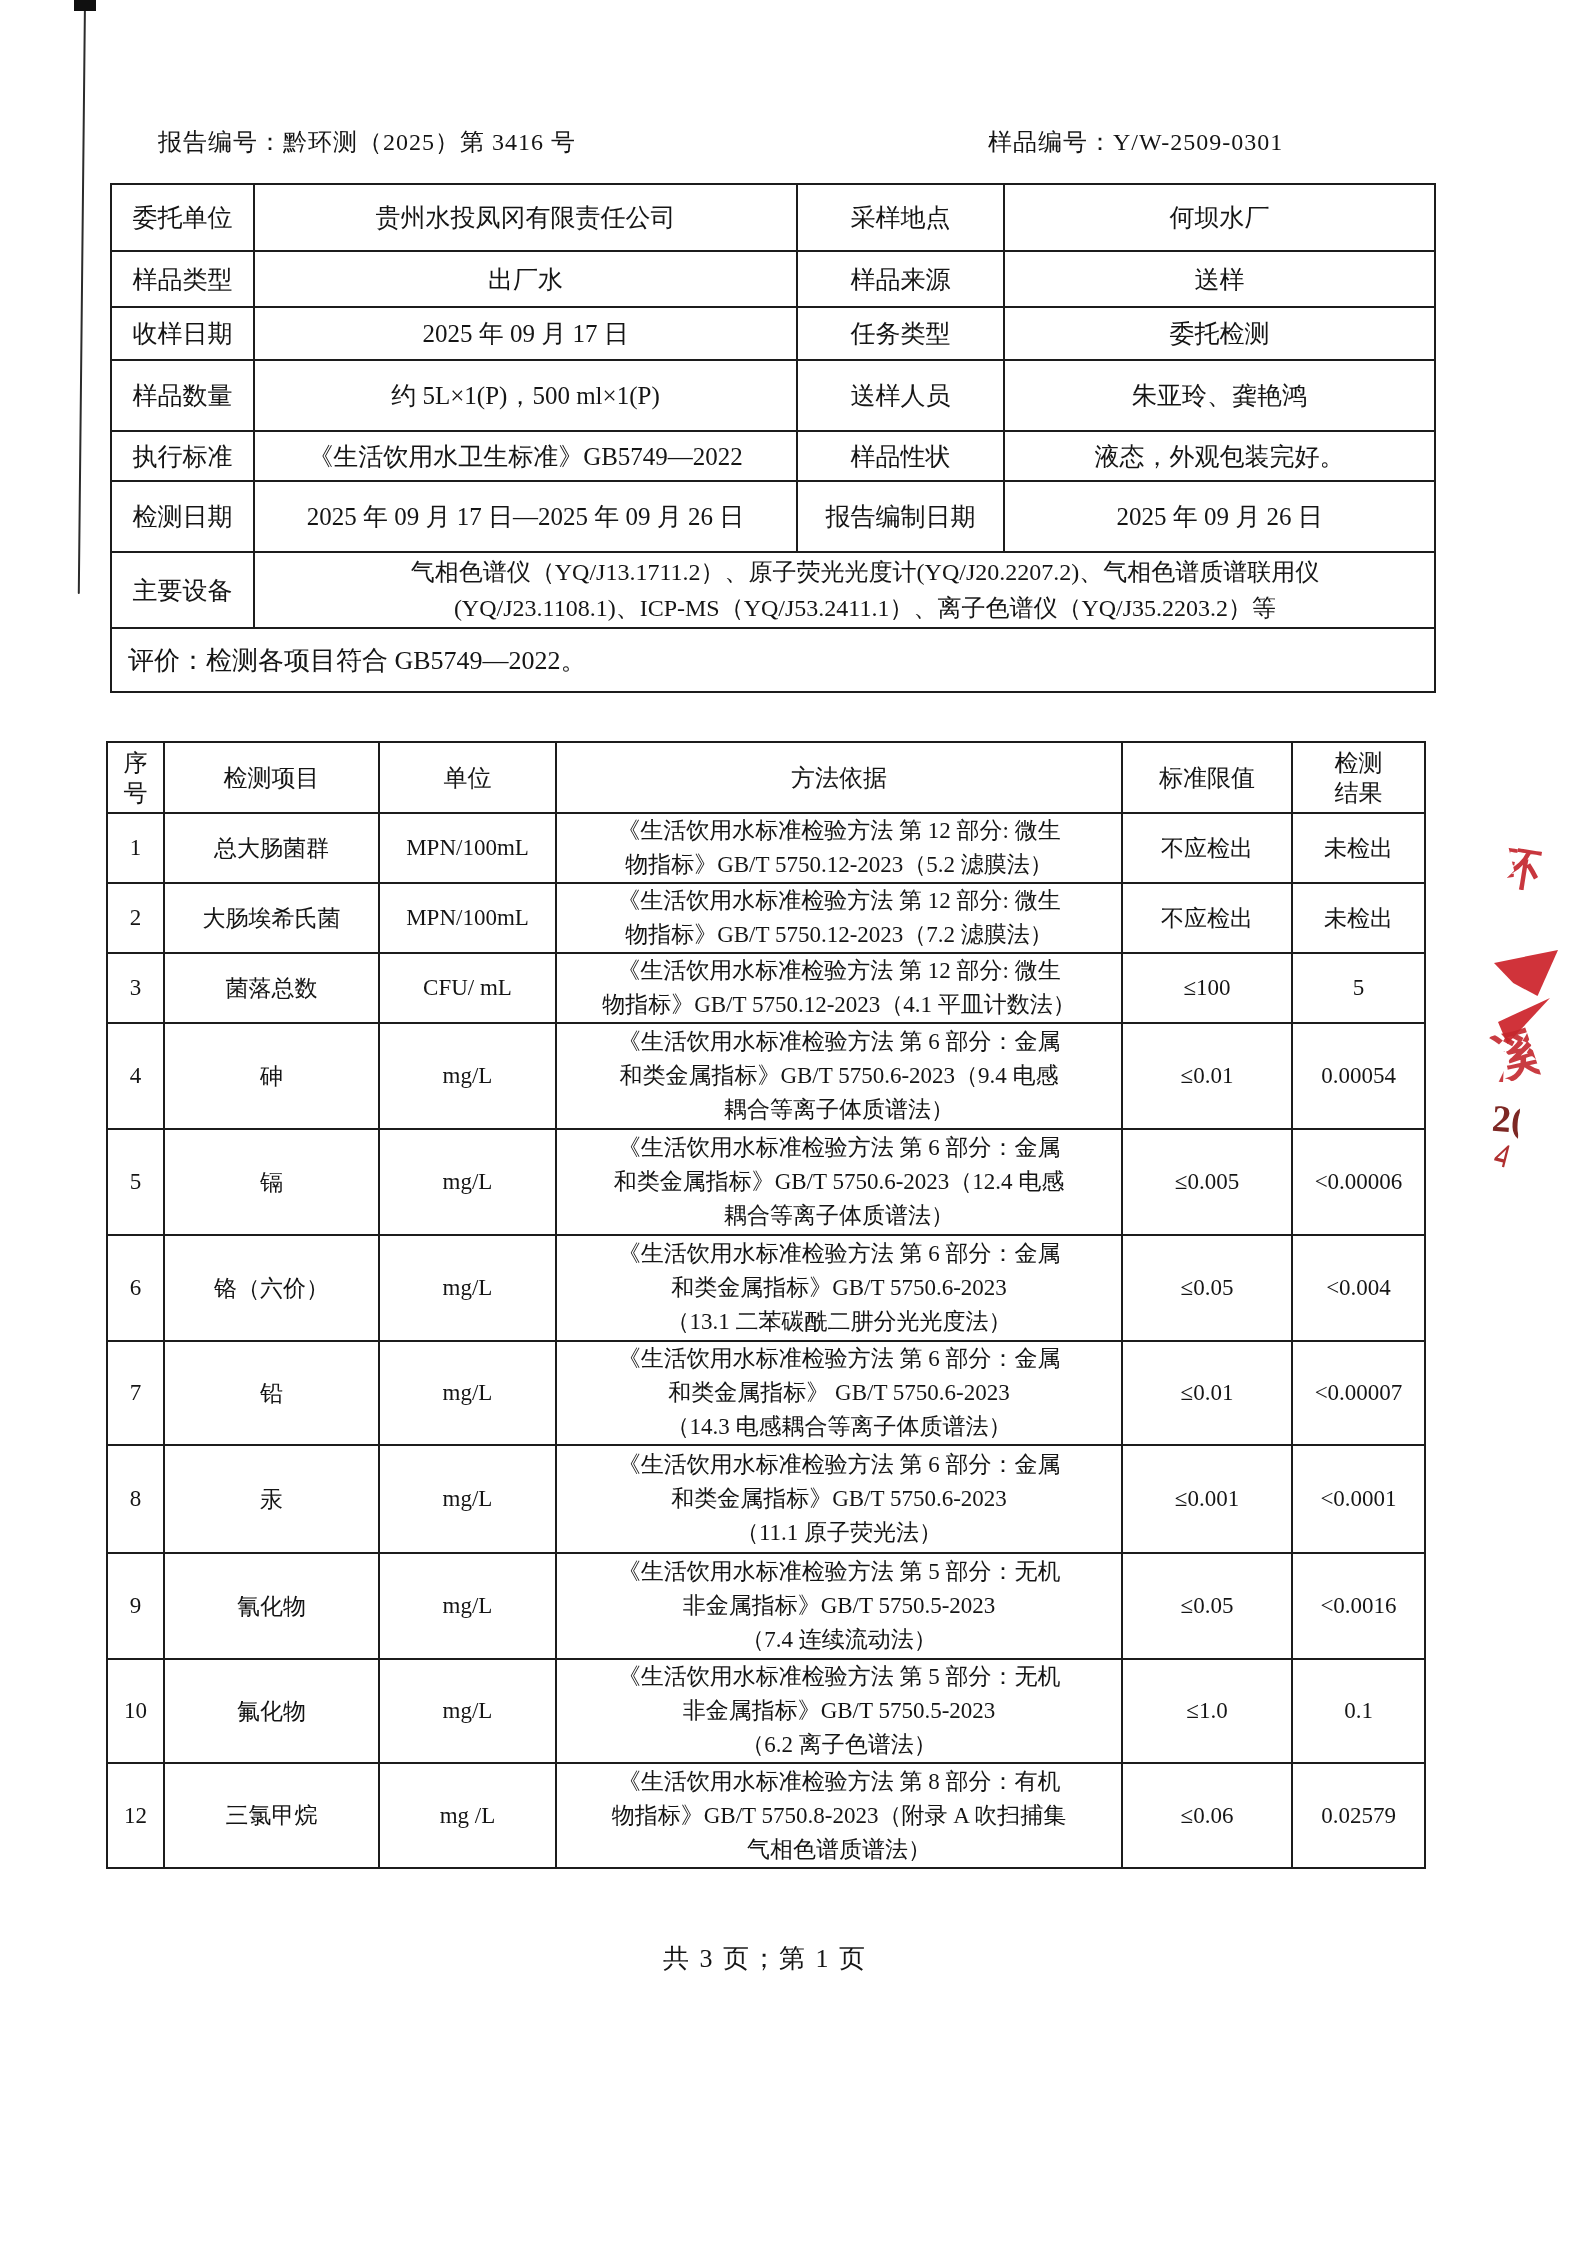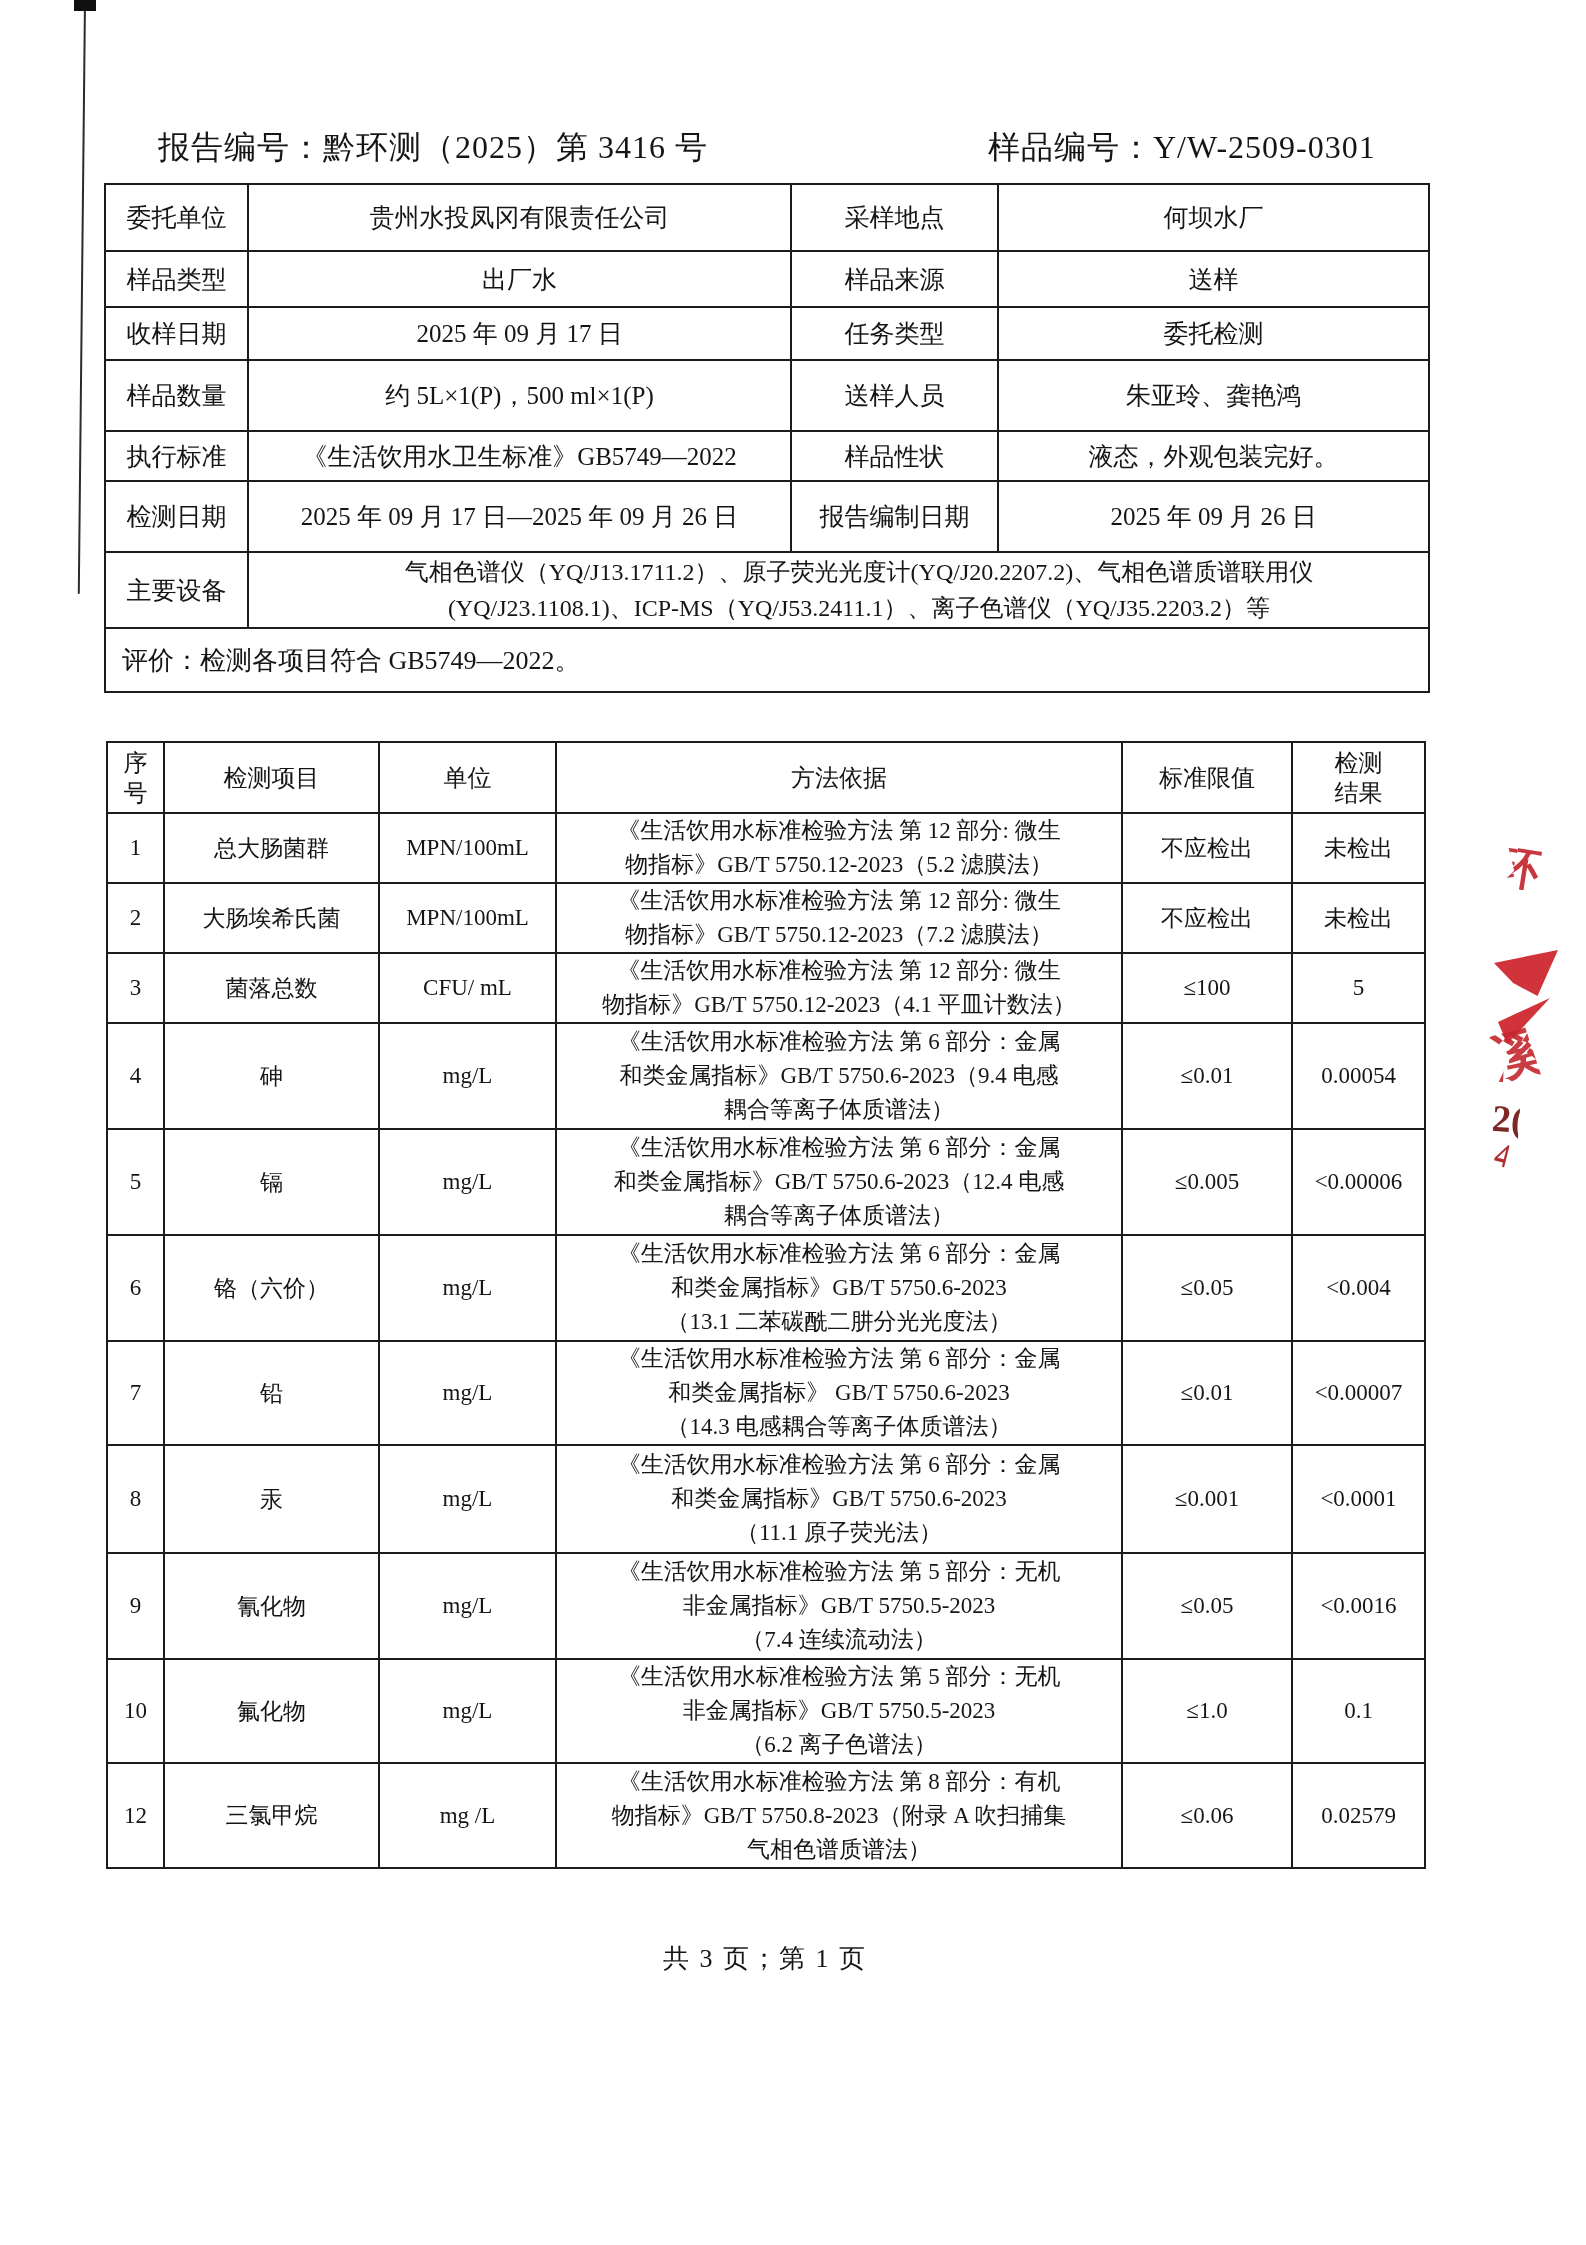--- a/index.html
+++ b/index.html
@@ -10,28 +10,28 @@
     overflow:hidden;
     font-family:"Liberation Serif","DejaVu Serif",serif;
     color:#151515;
     margin:0 auto;
   }
   
   .scan-line{position:absolute;left:84px;top:0;width:2px;height:594px;background:#2b2b2b;
     transform:rotate(0.6deg);transform-origin:top center;border-radius:2px;}
   .scan-tick{position:absolute;left:74px;top:0;width:22px;height:11px;background:#101010;}
   
-  .hdr{position:absolute;top:126px;left:0;width:100%;height:44px;font-size:32px;letter-spacing:1px;}
+  .hdr{position:absolute;top:126px;left:0;width:100%;height:44px;font-size:24px;letter-spacing:1px;}
   .hdr .report-no{position:absolute;left:158px;top:0;}
   .hdr .sample-no{position:absolute;left:988px;top:0;}
   
   table{border-collapse:collapse;table-layout:fixed;}
   td{border:2px solid #1c1c1c;text-align:center;vertical-align:middle;padding:0;
      overflow:hidden;}
-  .info{position:absolute;left:104px;top:183px;width:1324px;font-size:25px;}
+  .info{position:absolute;left:110px;top:183px;width:1324px;font-size:25px;}
   .info .c1{width:143px;} .info .c2{width:543px;} .info .c3{width:207px;} .info .c4{width:431px;}
   .info tr.ir1{height:67px;} .info tr.ir2{height:56px;} .info tr.ir3{height:53px;}
   .info tr.ir4{height:71px;} .info tr.ir5{height:50px;} .info tr.ir6{height:71px;}
   .info tr.ir7{height:76px;} .info tr.ir8{height:64px;}
   .equip-cell{font-size:24px;line-height:36px;white-space:pre-line;padding-left:41px;}
   .eval-cell{text-align:left;padding-left:16px;font-size:26px;}
   .results{position:absolute;left:106px;top:741px;width:1318px;font-size:23px;}
   .results .c1{width:57px;} .results .c2{width:215px;} .results .c3{width:177px;}
   .results .c4{width:566px;} .results .c5{width:170px;} .results .c6{width:133px;}
   .results tr.hd{height:71px;} 

